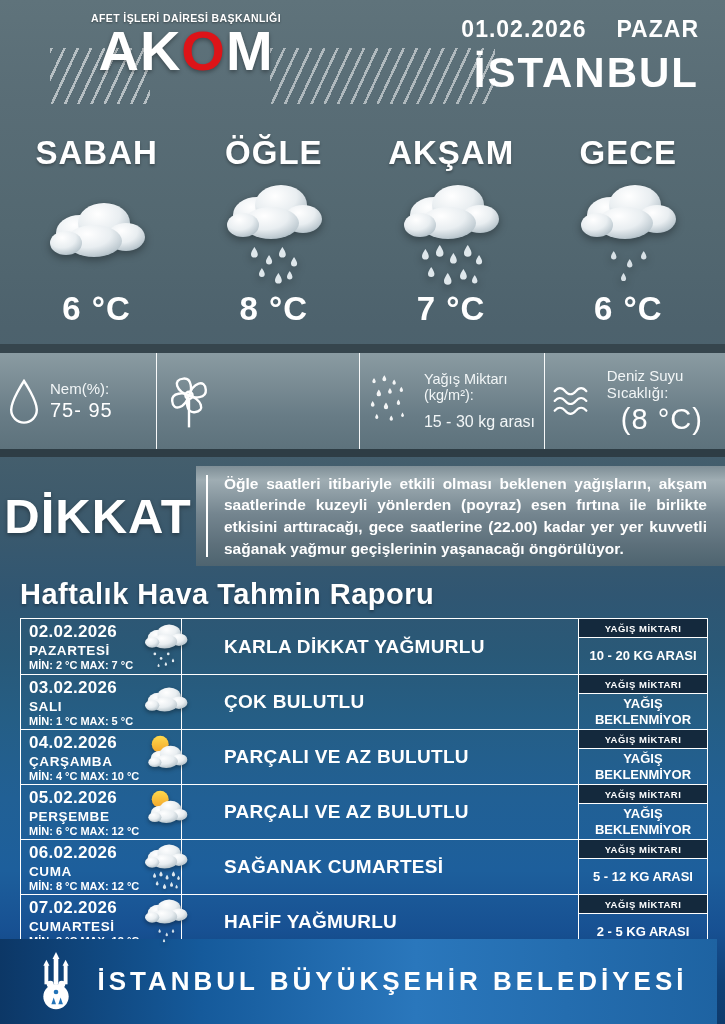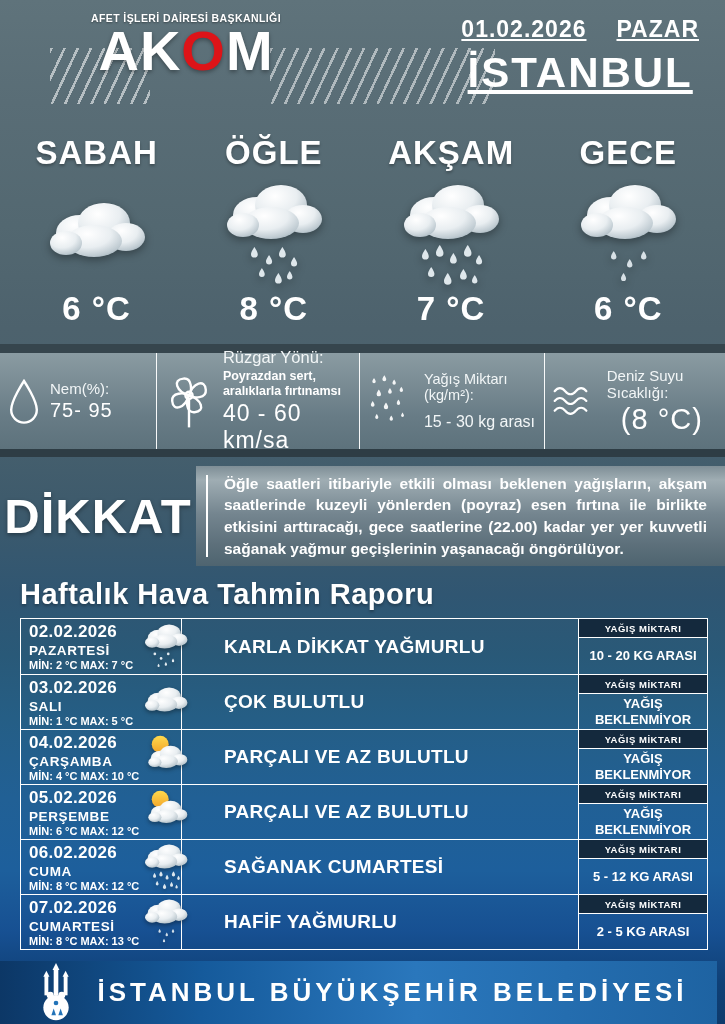--- a/index.html
+++ b/index.html
@@ -19,21 +19,21 @@
   .akom-block { position:absolute; left:0; top:0; width:500px; height:118px; }
   .stripes { position:absolute; top:48px; height:56px;
     background:repeating-linear-gradient(115deg, rgba(255,255,255,.8) 0 2.5px, rgba(255,255,255,0) 2.5px 12px); }
   .stripes.left  { left:50px;  width:100px; opacity:.7; }
   .stripes.right { left:270px; width:225px; opacity:.65; }
   .logo-core { position:absolute; left:66px; top:12px; width:240px; text-align:center; }
   .dept { font-size:10.5px; font-weight:700; letter-spacing:.4px; text-shadow:0 1px 2px rgba(0,0,0,.4); }
   .akom-text { font-size:56px; font-weight:800; line-height:.95; letter-spacing:1px;
     text-shadow:0 2px 4px rgba(0,0,0,.35); }
   .akom-text .red-o { color:#dd1418; }
-  .date-block { position:absolute; right:26px; top:16px; text-align:center;text-decoration:underline; }
+  .date-block { position:absolute; right:26px; top:16px; text-align:right; }
   .date-line { font-size:23px; font-weight:700; letter-spacing:1px; }
   .date-line .day { margin-left:30px; }
   .city { font-size:42px; font-weight:700; letter-spacing:2px; margin-top:6px; }
 
   
   .periods { display:grid; grid-template-columns:repeat(4,1fr); text-align:center; padding:12px 8px 0; }
   .p-label { font-size:33px; font-weight:800; letter-spacing:1px; text-shadow:0 2px 3px rgba(0,0,0,.3); }
   .p-icon { height:118px; display:flex; align-items:center; justify-content:center; }
   .p-icon svg { width:128px; height:112px; filter:drop-shadow(0 3px 4px rgba(0,0,0,.35)); }
   .p-temp { font-size:33px; font-weight:600; letter-spacing:1px; }
@@ -81,21 +81,21 @@
   .row-icon svg { width:58px; height:50px; filter:drop-shadow(0 2px 2px rgba(0,0,0,.35)); }
   .cell-cond { flex:1; border-left:1.5px solid #fff; display:flex; align-items:center;
     padding-left:42px; font-size:19px; font-weight:700; letter-spacing:.3px; }
   .cell-amt { width:129px; border-left:1.5px solid #fff; display:flex; flex-direction:column; }
   .amt-head { background:#14293d; font-size:9.5px; font-weight:700; letter-spacing:.5px;
     text-align:center; padding:3.5px 0; border-bottom:1.5px solid #fff; }
   .amt-val { flex:1; display:flex; align-items:center; justify-content:center;
     font-size:13px; font-weight:700; line-height:1.2; text-align:center; padding:1px 4px; }
 
   
-  .footer { position:absolute; left:0; right:8px; bottom:0; height:63px;
+  .footer { position:absolute; left:0; right:8px; bottom:0; height:85px;
     display:flex; align-items:center; justify-content:center; gap:16px;
     background:linear-gradient(90deg,#0c3766 0%,#155a9b 28%,#2a77bc 58%,#1e63a2 100%); }
   .footer svg { height:60px; width:52px; }
   .org-name { font-size:26px; font-weight:700; letter-spacing:4px; }
 </style>
 </head>
 <body>
 
 <svg width="0" height="0" style="position:absolute" aria-hidden="true">
   <defs>
@@ -295,25 +295,20 @@
         </svg>
       <div>
         <div class="i-label">Nem(%):</div>
         <div class="i-value-big">75- 95</div>
       </div>
     </div>
     <div class="info-sec sec-wind">
       <svg width="48" height="60">
           <use href="#icon-pinwheel"></use>
         </svg>
-      <div>
-        <div class="i-label" style="font-size:16.5px">Rüzgar Yönü:</div>
-        <div class="i-wind-detail">Poyrazdan sert, aralıklarla fırtınamsı</div>
-        <div class="i-value-big i-wind-speed">40 - 60 km/sa</div>
-      </div>
     </div>
     <div class="info-sec sec-rain">
       <svg width="46" height="56">
           <use href="#icon-raindrops"></use>
         </svg>
       <div>
         <div class="i-label" style="font-size:14.5px">Yağış Miktarı (kg/m²):</div>
         <div class="i-label i-rain-value">15 - 30 kg arası</div>
       </div>
     </div>

